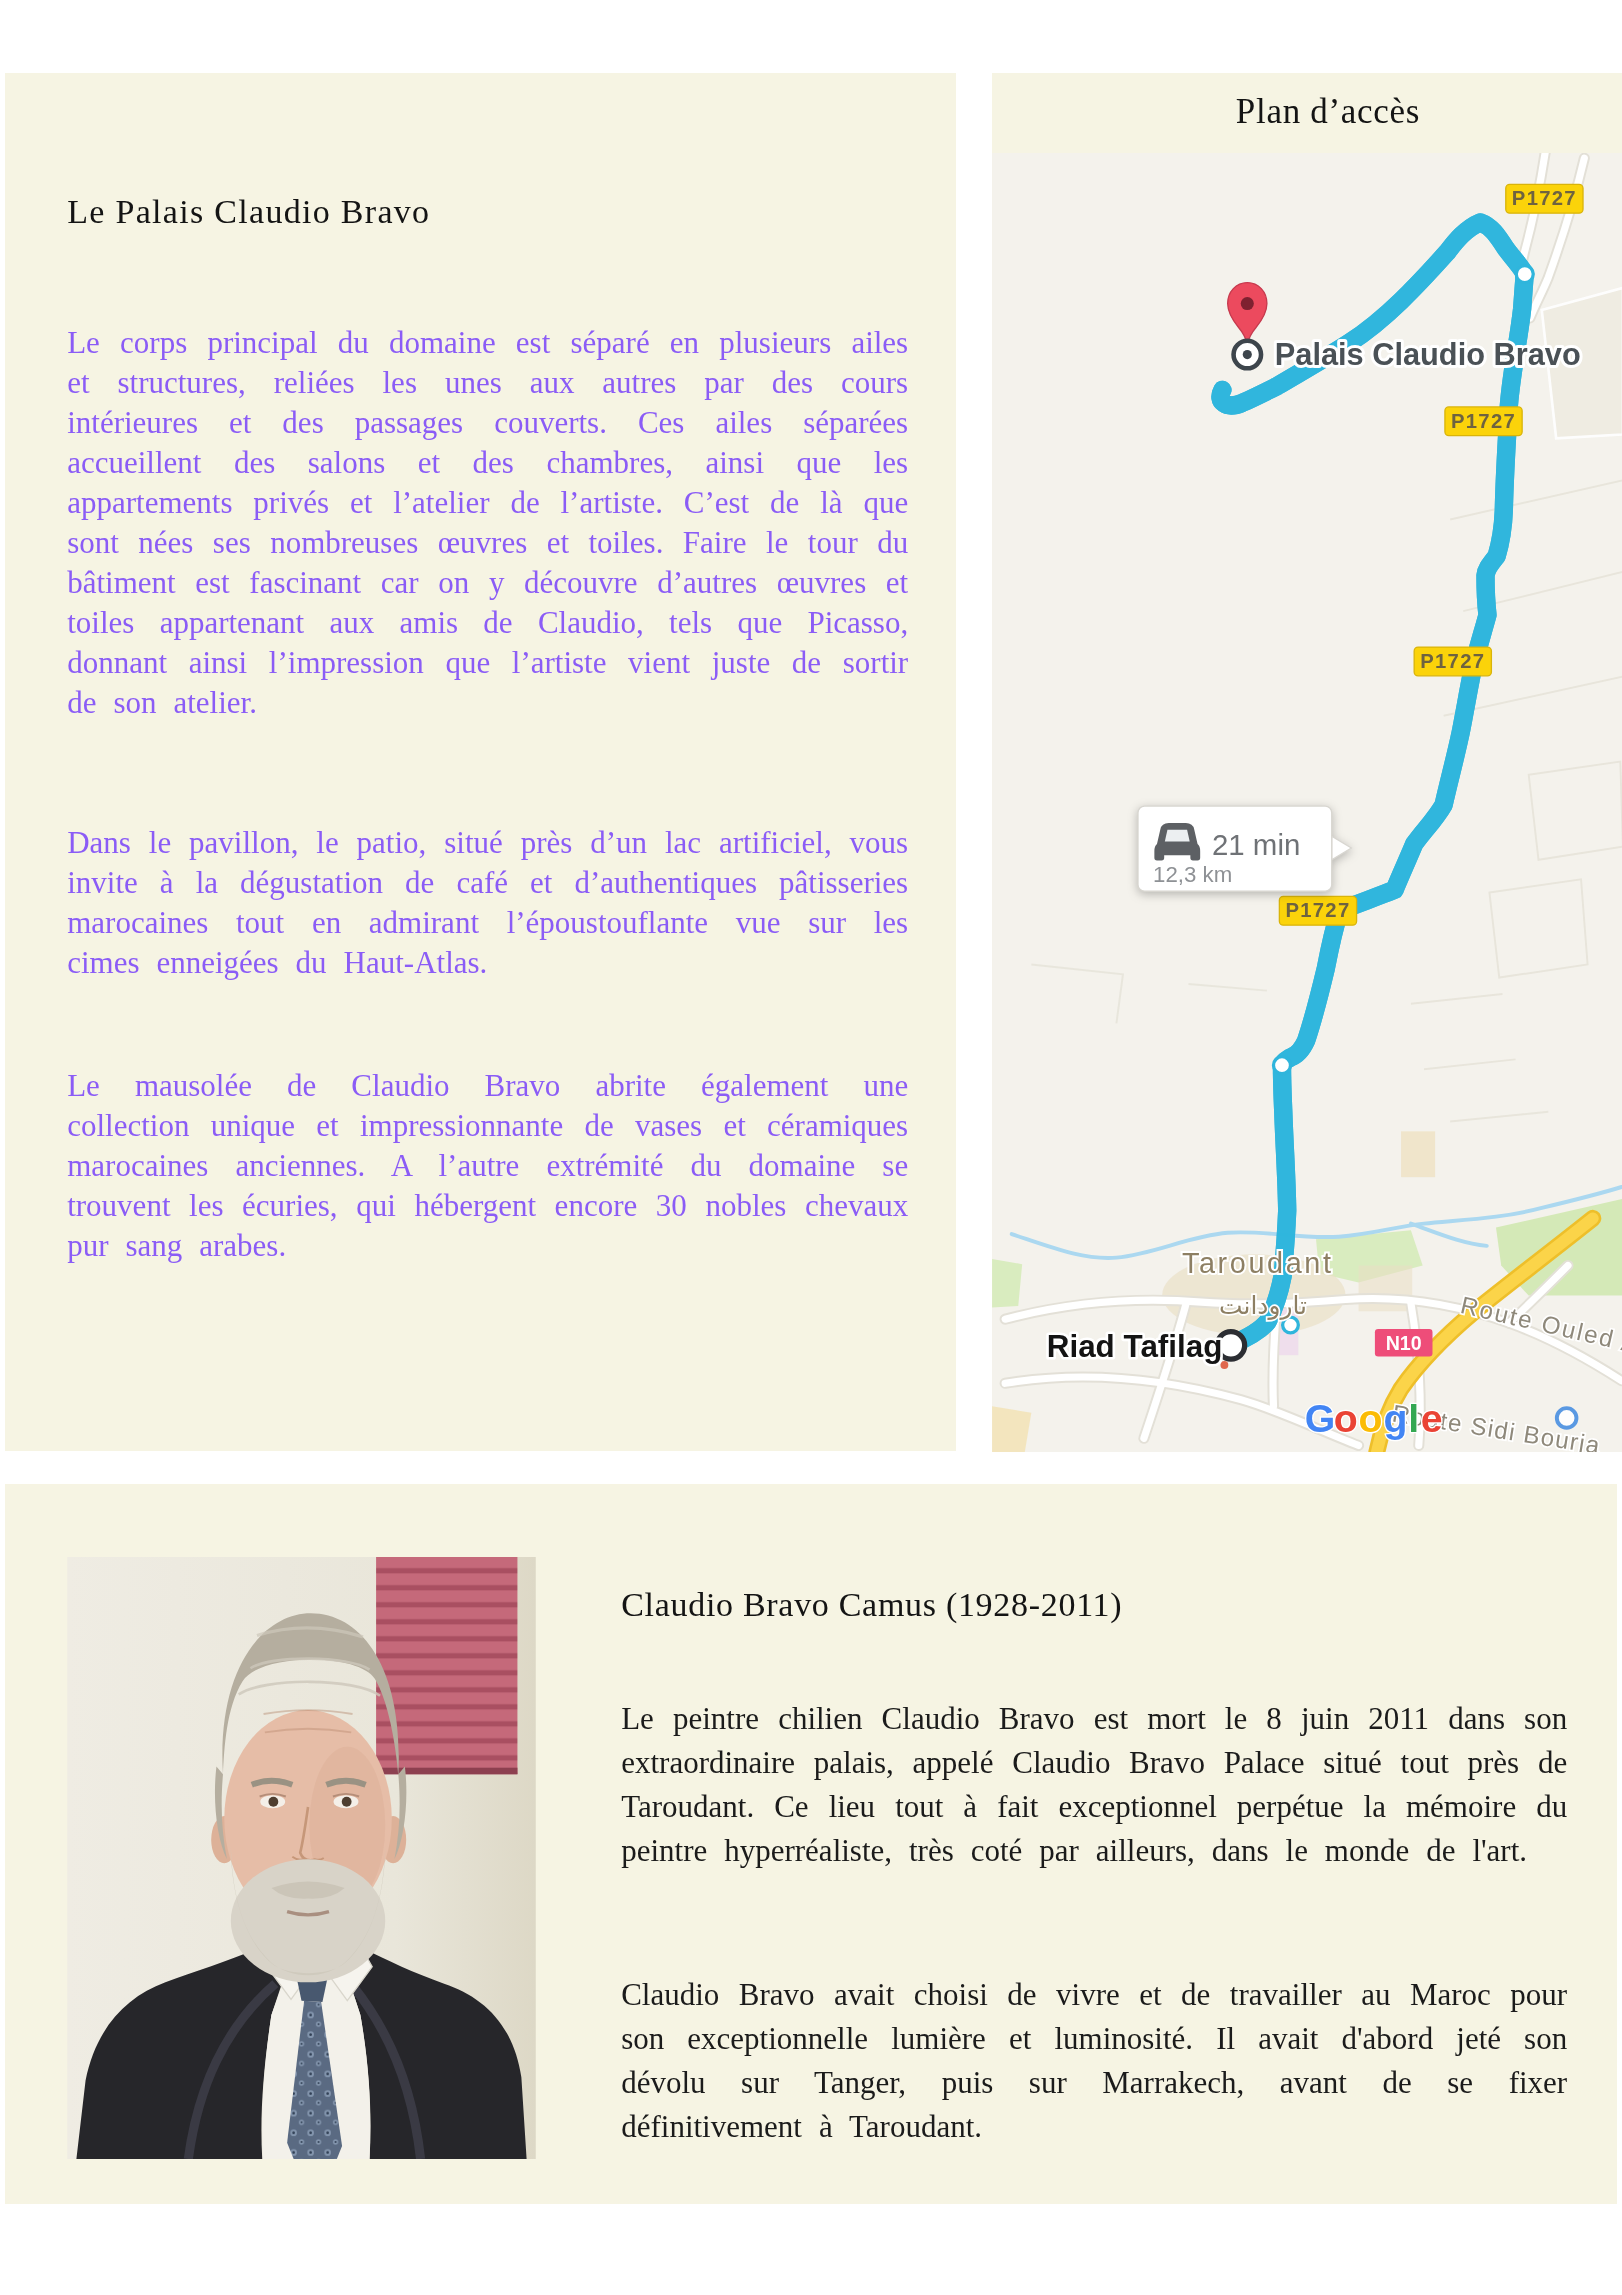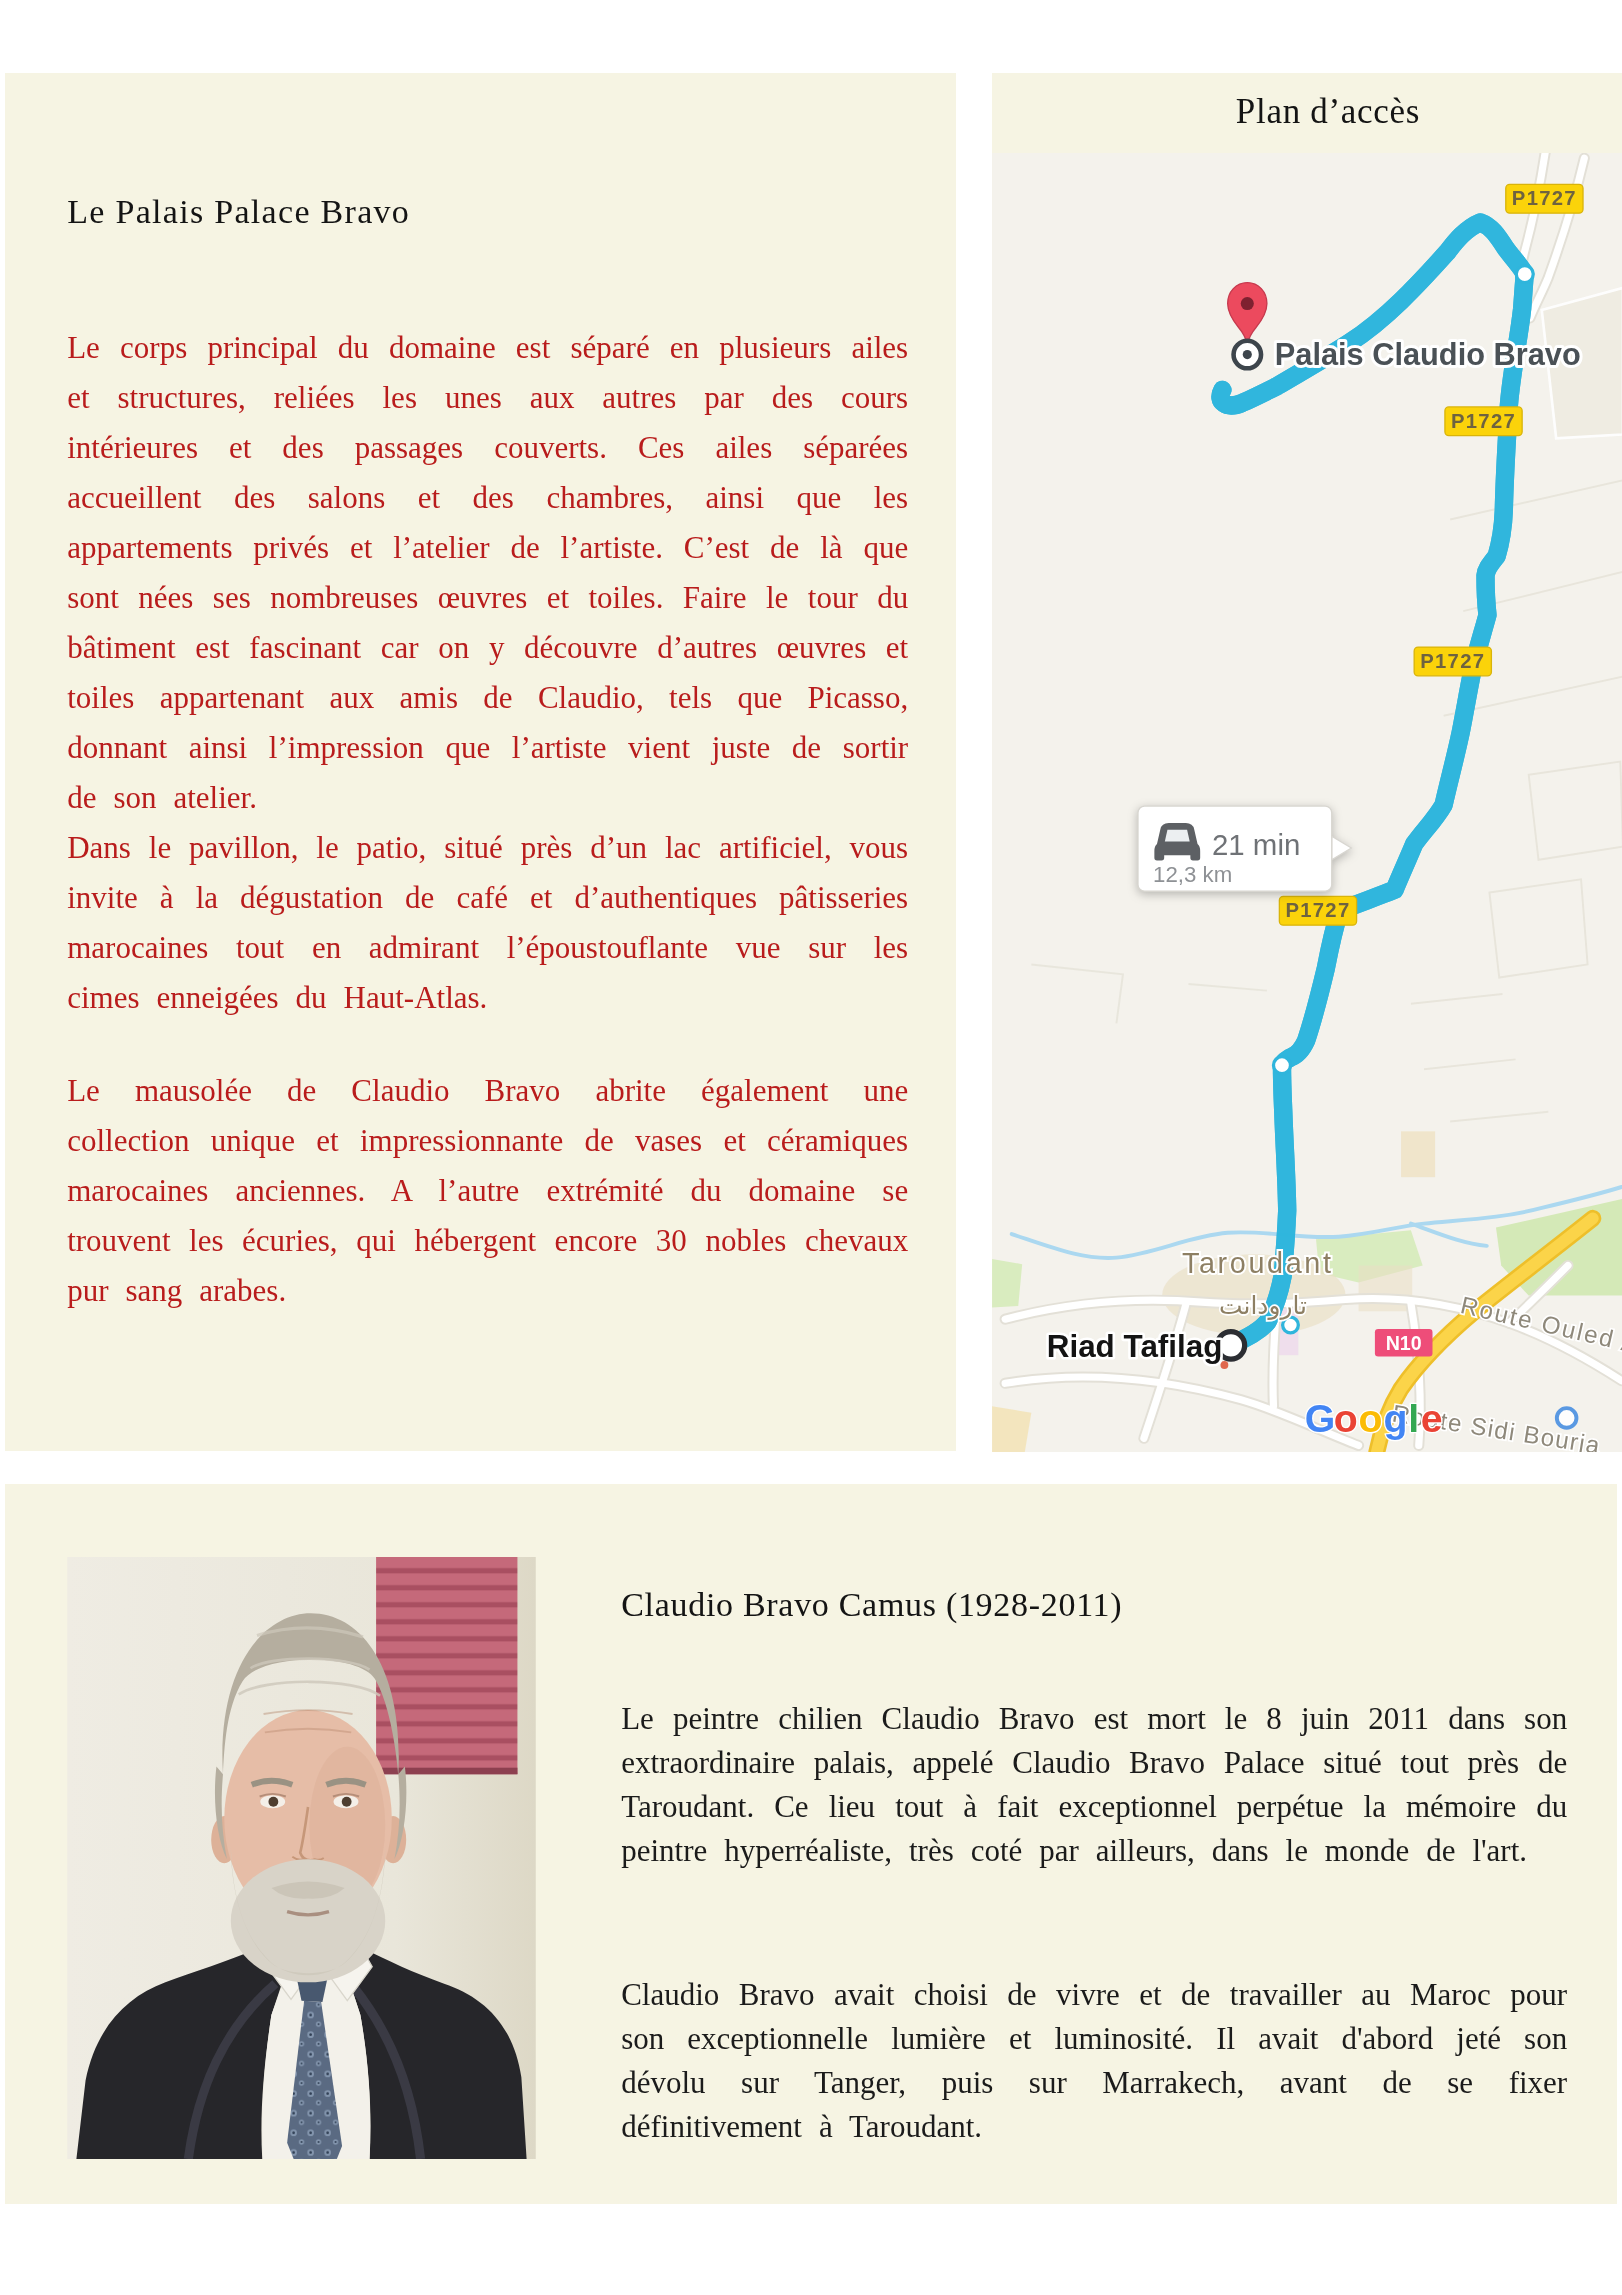--- a/index.html
+++ b/index.html
@@ -3,22 +3,22 @@
 <meta charset="utf-8">
 <style>
   html,body{margin:0;padding:0;background:#ffffff;}
   #page{position:relative;width:1623px;height:2295px;background:#ffffff;overflow:hidden;
         font-family:"Liberation Serif","DejaVu Serif",serif;color:#1c1c1c;}
   .panel{position:absolute;background:#f6f4e3;}
   
   #left-panel{left:5.2px;top:73px;width:951px;height:1378px;}
   #left-title{position:absolute;left:62px;top:120px;margin:0;font-size:34px;font-weight:400;
               letter-spacing:1.3px;color:#141414;white-space:nowrap;}
-  .body-text{position:absolute;left:62px;width:841px;margin:0;font-size:31px;line-height:50px;
-             text-align:justify;word-spacing:9.2px;color:#b91c1c;}
+  .body-text{position:absolute;left:62px;width:841px;margin:0;font-size:31px;line-height:40px;
+             text-align:justify;word-spacing:9.2px;color:#8b5cf6;}
   #left-p1{top:250px;}
   #left-p2{top:750px;}
   #left-p3{top:993px;}
   
   #map-panel{left:992px;top:73px;width:631px;height:1379px;padding-left:41px;}
   #map-title{position:absolute;left:0;top:0;width:100%;height:80px;margin:0;font-size:35px;
              font-weight:400;color:#141414;text-align:center;line-height:77px;letter-spacing:0.7px;}
   #map-svg{position:absolute;left:0;top:80px;width:631px;height:1299px;display:block;}
   .map-sans{font-family:"Liberation Sans","DejaVu Sans",sans-serif;}
   
@@ -33,21 +33,21 @@
   
   .g1{fill:#4285F4;} .g2{fill:#EA4335;} .g3{fill:#FBBC05;}
   .g4{fill:#4285F4;} .g5{fill:#34A853;} .g6{fill:#EA4335;}
 </style>
 </head>
 <body>
 
 <div id="page">
 
   <section class="panel" id="left-panel">
-    <h1 id="left-title">Le Palais Palace Bravo</h1>
+    <h1 id="left-title">Le Palais Claudio Bravo</h1>
     <p class="body-text" id="left-p1">Le corps principal du domaine est séparé en plusieurs ailes et structures, reliées les unes aux autres par des cours intérieures et des passages couverts. Ces ailes séparées accueillent des salons et des chambres, ainsi que les appartements privés et l’atelier de l’artiste. C’est de là que sont nées ses nombreuses œuvres et toiles. Faire le tour du bâtiment est fascinant car on y découvre d’autres œuvres et toiles appartenant aux amis de Claudio, tels que Picasso, donnant ainsi l’impression que l’artiste vient juste de sortir de son atelier.</p>
     <p class="body-text" id="left-p2">Dans le pavillon, le patio, situé près d’un lac artificiel, vous invite à la dégustation de café et d’authentiques pâtisseries marocaines tout en admirant l’époustouflante vue sur les cimes enneigées du Haut-Atlas.</p>
     <p class="body-text" id="left-p3">Le mausolée de Claudio Bravo abrite également une collection unique et impressionnante de vases et céramiques marocaines anciennes. A l’autre extrémité du domaine se trouvent les écuries, qui hébergent encore 30 nobles chevaux pur sang arabes.</p>
   </section>
 
   <section class="panel" id="map-panel">
     <h2 id="map-title">Plan d’accès</h2>
 
     <svg id="map-svg" viewBox="0 0 964 1985" xmlns="http://www.w3.org/2000/svg">
 

